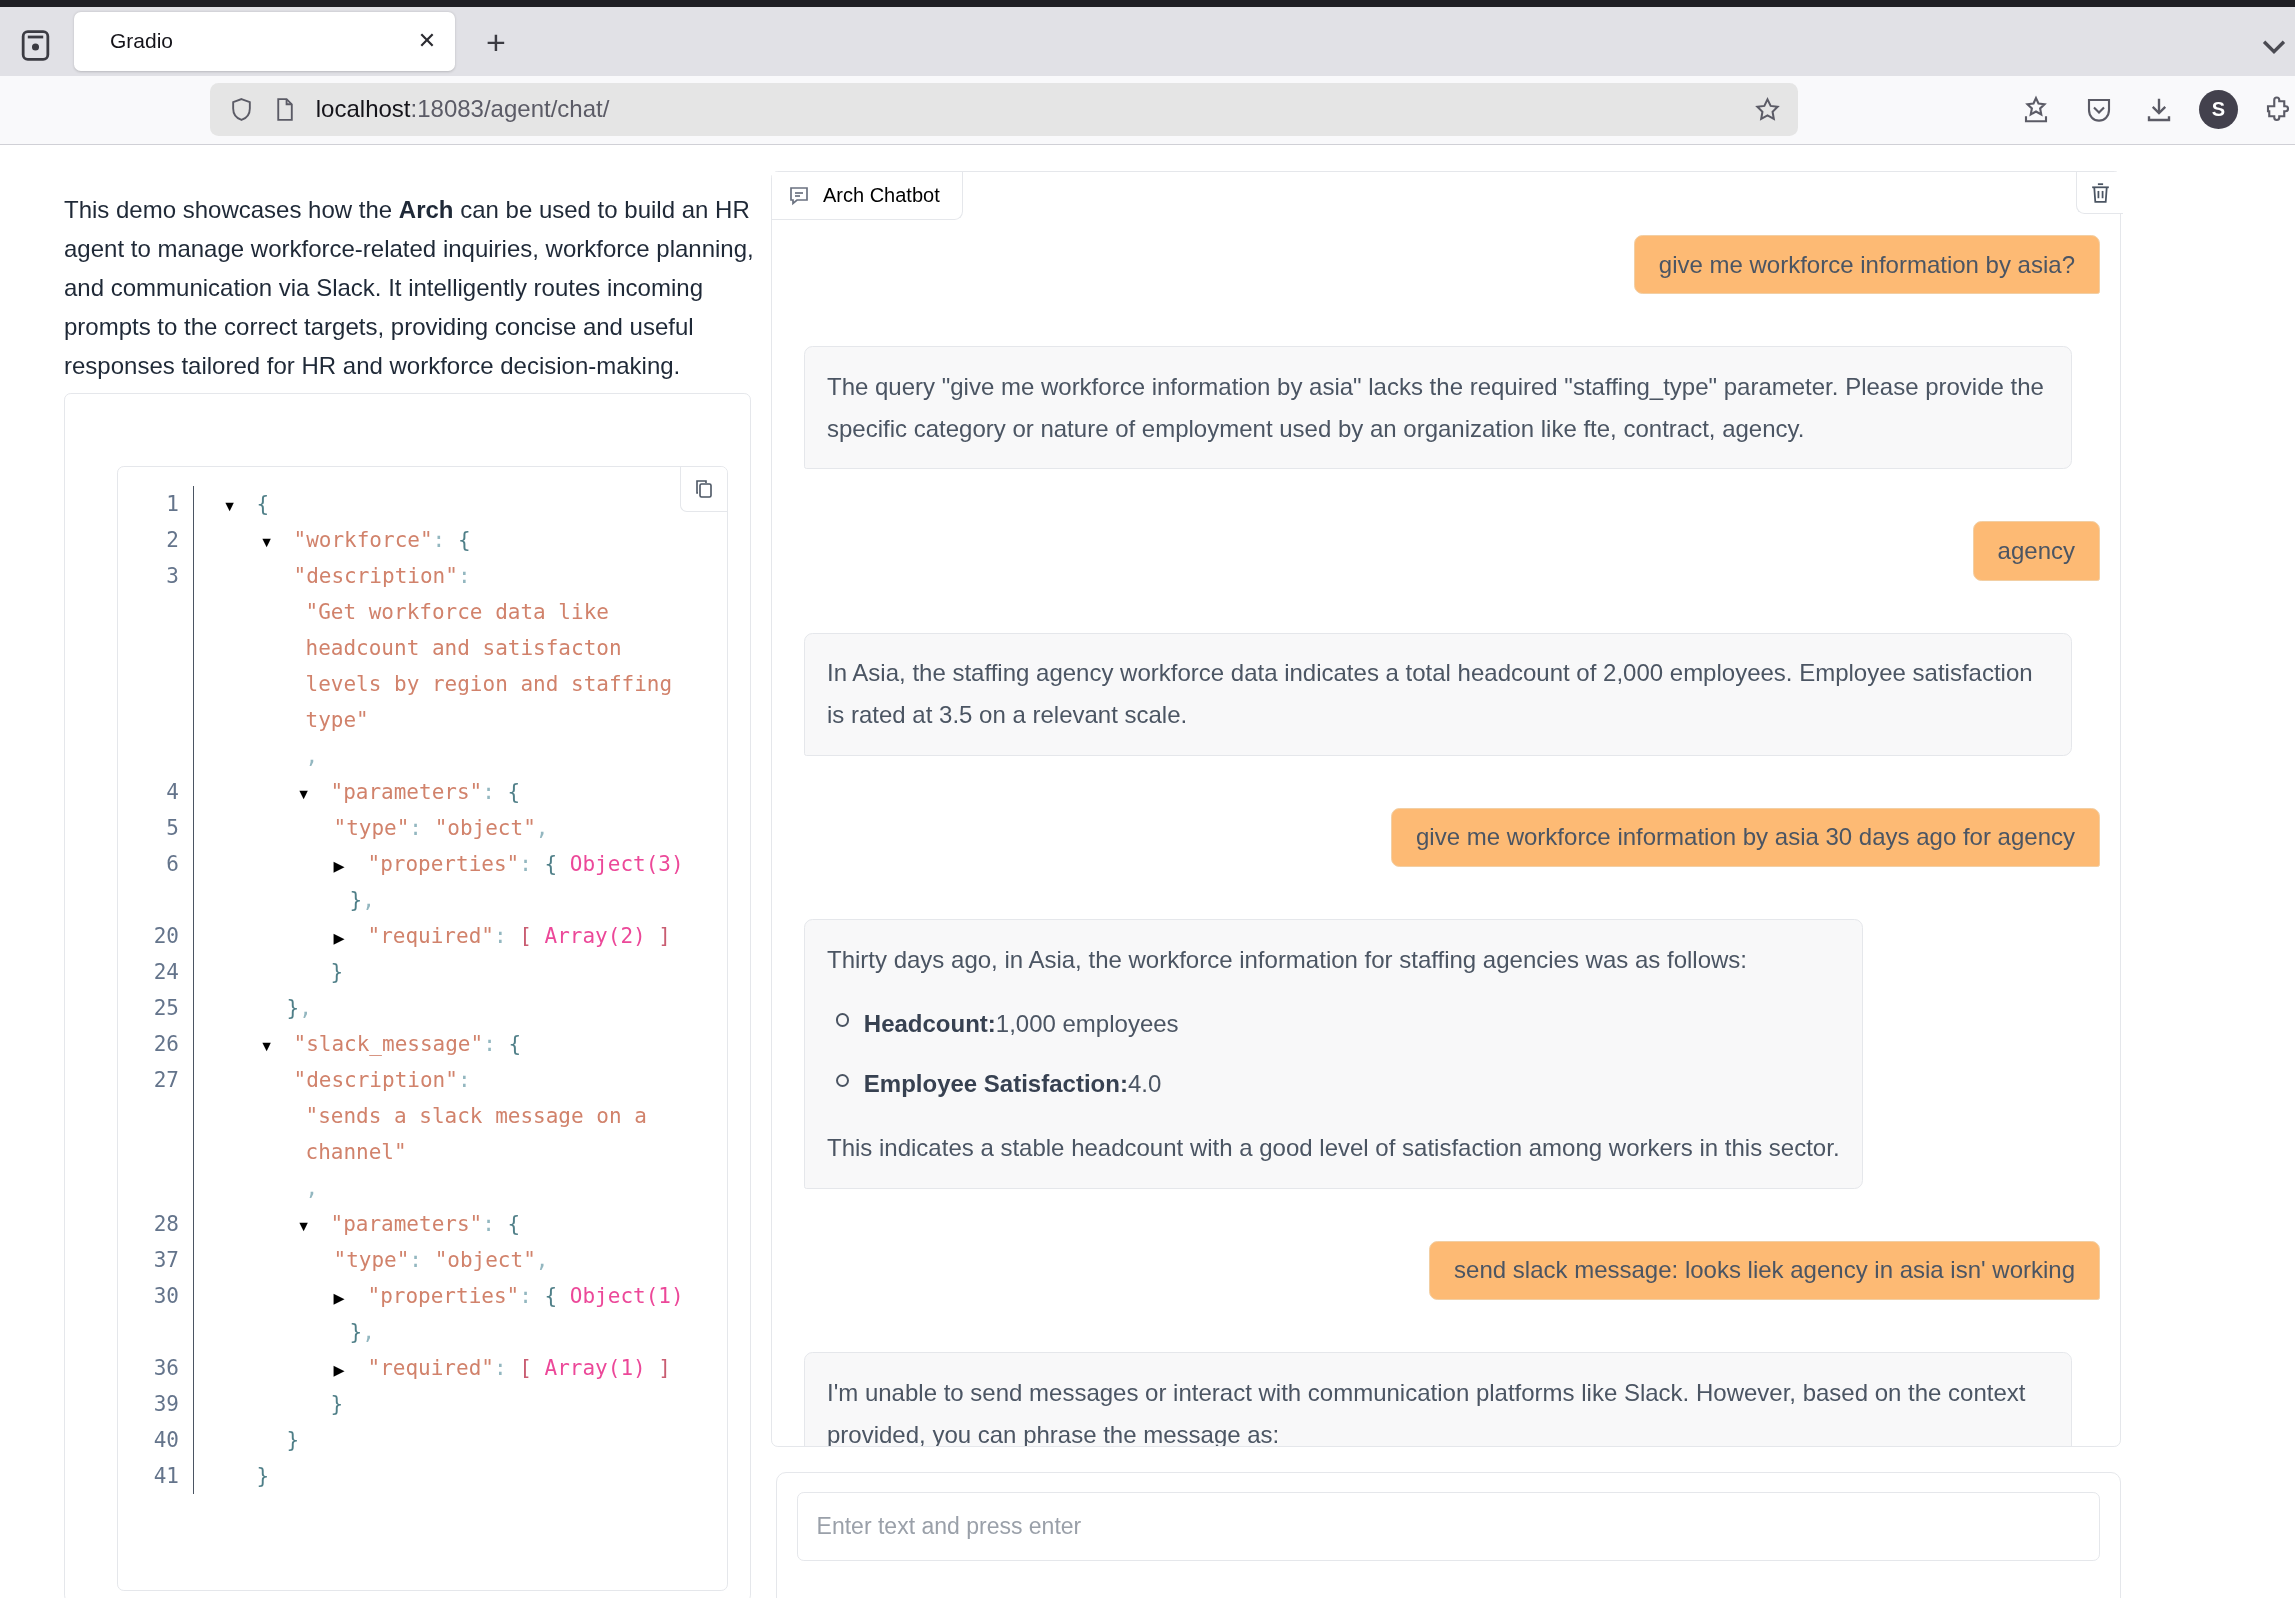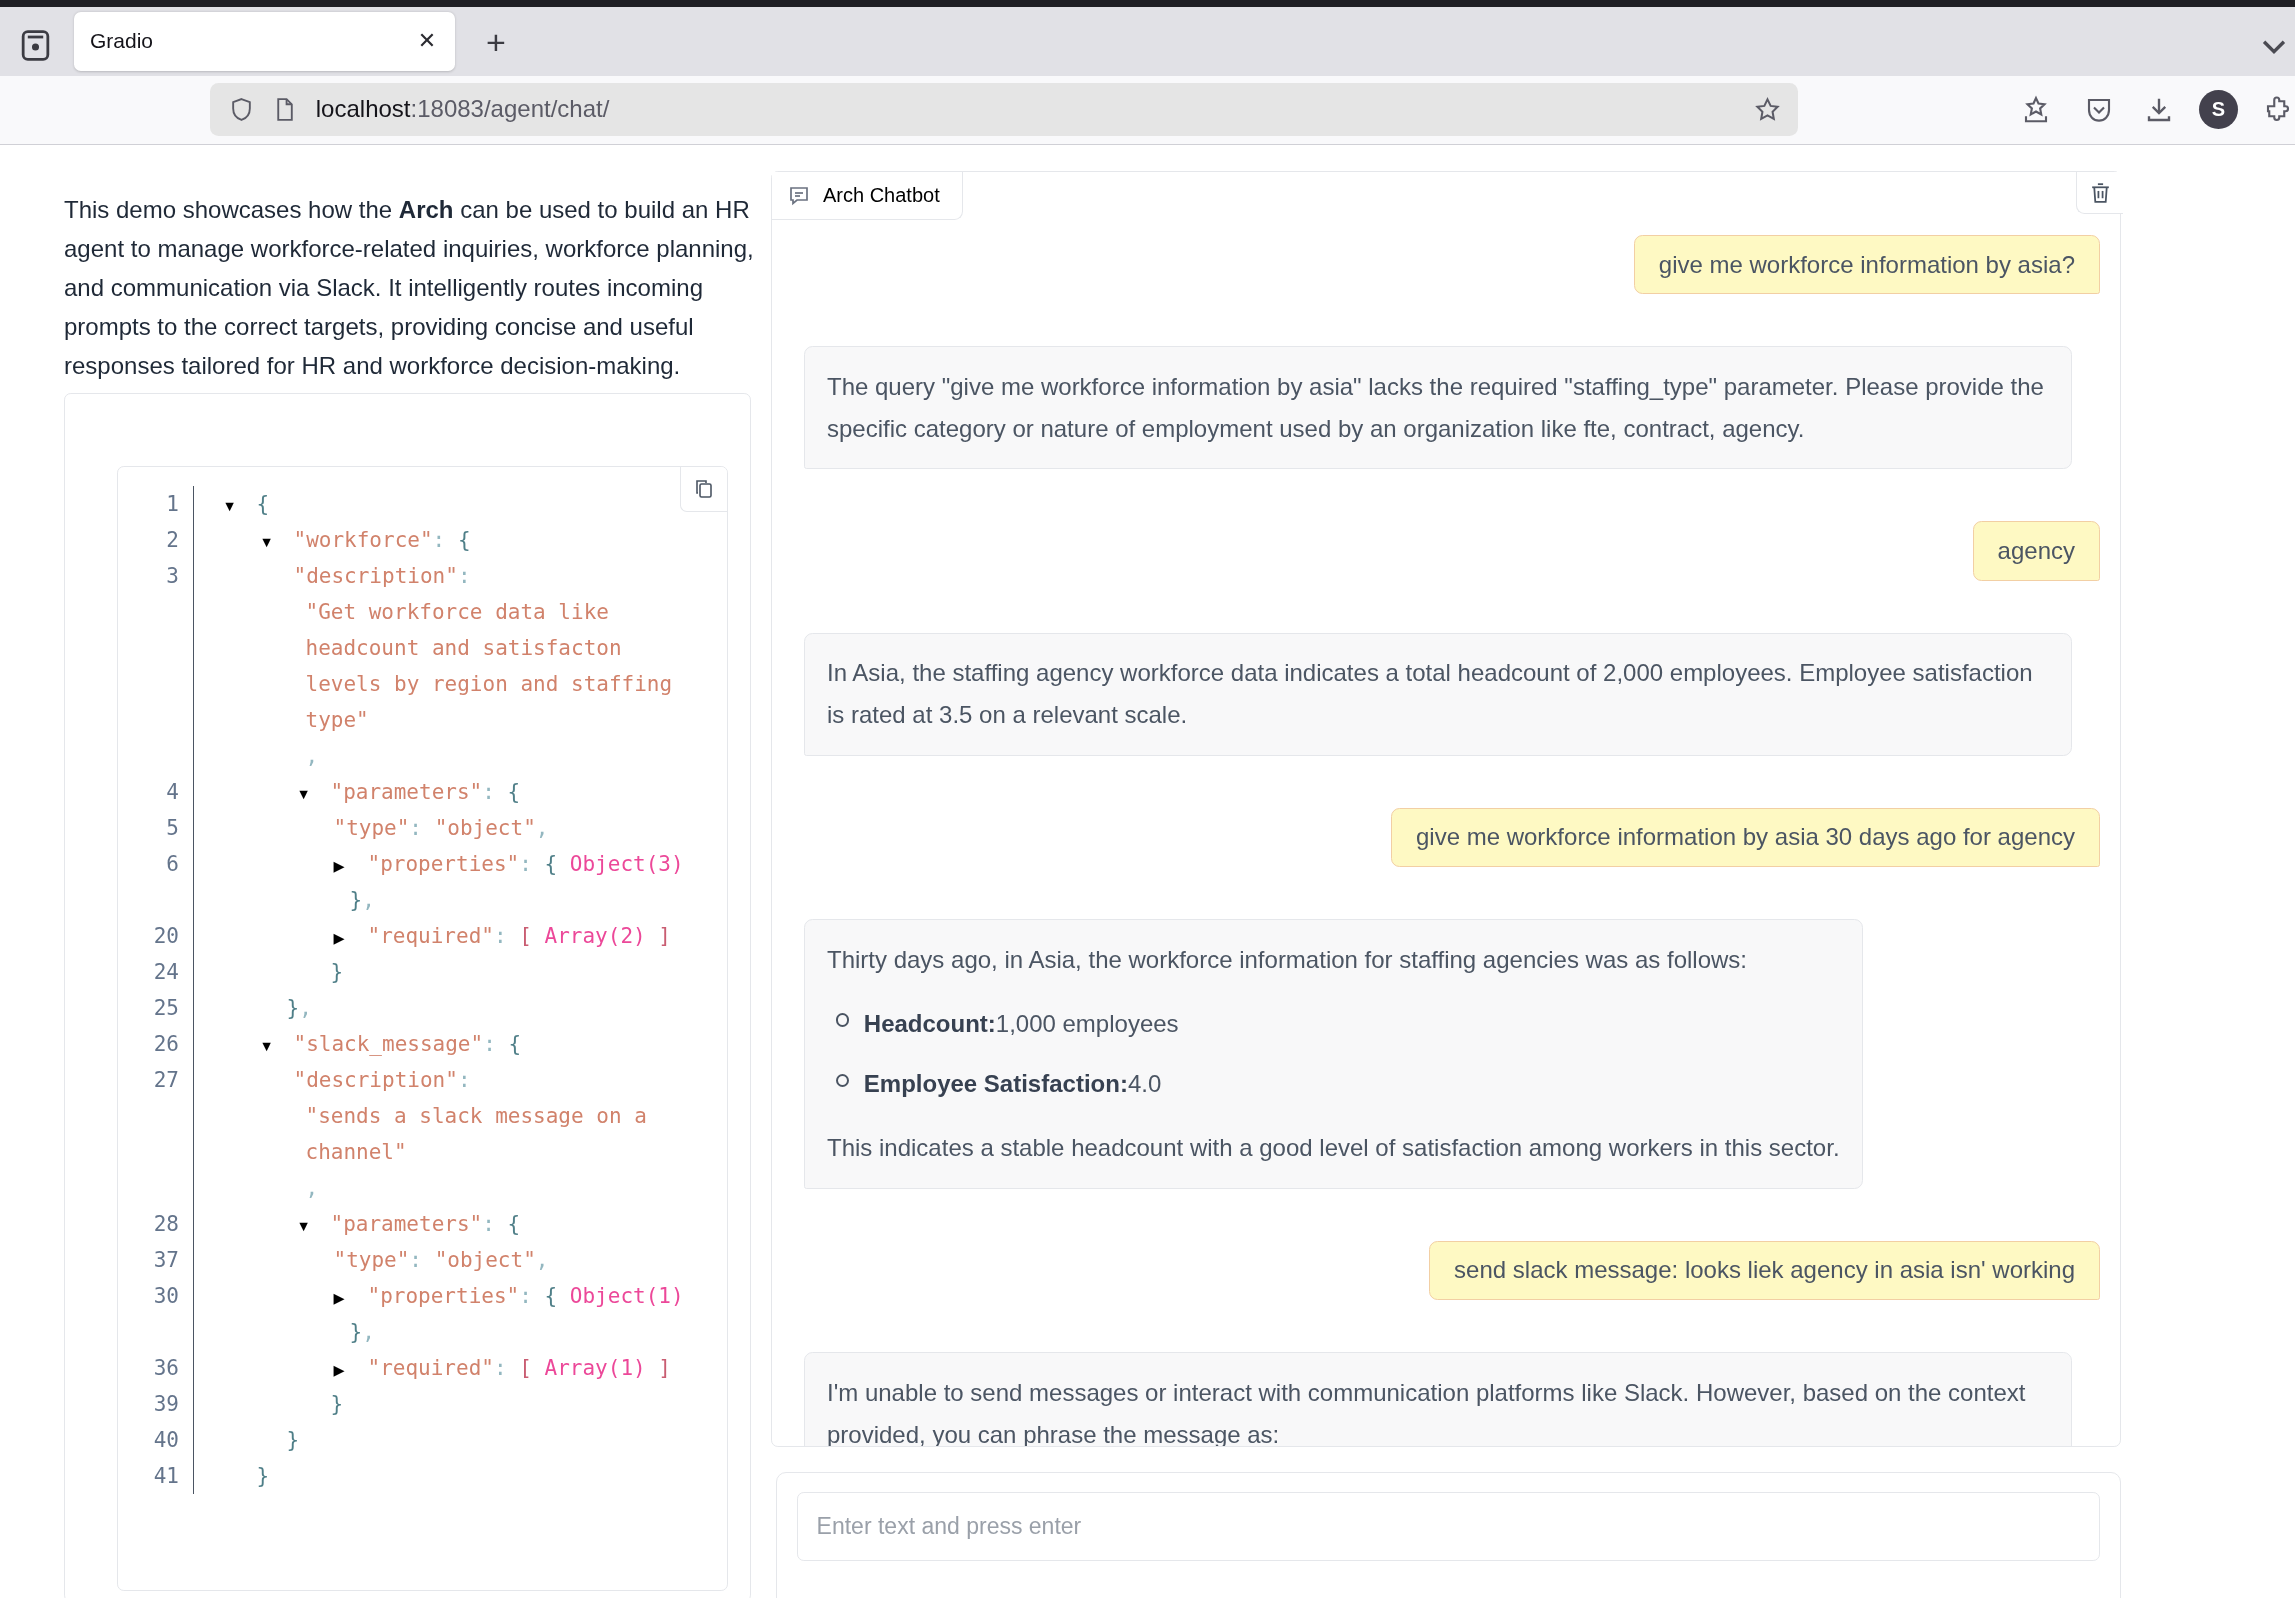--- a/index.html
+++ b/index.html
@@ -4,21 +4,21 @@
 <style>
   html,body{margin:0;padding:0;background:#fff;}
   .screen{position:relative;width:2295px;height:1599px;background:#ffffff;overflow:hidden;
           font-family:"Liberation Sans",sans-serif;}
   
   .win-strip{position:absolute;left:0;top:0;width:2295px;height:6.8px;background:#1f1f24;}
   .tabbar{position:absolute;left:0;top:6.8px;width:2295px;height:69px;background:#e1e1e6;border-bottom:0.8px solid #cfcfd4;}
   .sidebar-btn{position:absolute;left:17px;top:20px;width:37px;height:37px;color:#3b3b42;}
   .tab{position:absolute;left:74px;top:5px;width:381px;height:59px;background:#ffffff;border-radius:6.8px;
        box-shadow:0 0.8px 2.5px rgba(0,0,0,.18);display:flex;align-items:center;}
-  .tab-title{margin-left:16px;font-size:21px;color:#15141a;flex:1;}
+  .tab-title{margin-left:36px;font-size:21px;color:#15141a;flex:1;}
   .tab-close{width:29px;height:29px;margin-right:13.5px;display:flex;align-items:center;justify-content:center;
              font-size:22px;color:#2b2b31;}
   .newtab-btn{position:absolute;left:479px;top:18.6px;width:34px;height:34px;color:#3b3b42;font-size:34px;line-height:34px;text-align:center;}
   .alltabs-chevron{position:absolute;left:2257px;top:22px;width:34px;height:34px;color:#4a4a52;}
   .urlrow{position:absolute;left:0;top:76px;width:2295px;height:68px;background:#f9f9fb;border-bottom:0.8px solid #d0d0d6;}
   .urlfield{position:absolute;left:210px;top:6.8px;width:1588px;height:53px;background:#e5e5e5;border-radius:8.5px;
             display:flex;align-items:center;}
   .urlfield .ic{width:25px;height:25px;color:#5b5b66;margin-left:18.6px;flex:none;}
   .url-text{margin-left:18.6px;font-size:24px;color:#5b5b66;white-space:nowrap;flex:1;}
   .url-text b{color:#15141a;font-weight:normal;}
@@ -52,21 +52,21 @@
               padding:0 22px 0 15px;z-index:3;}
   .chat-label .ic{width:24px;height:24px;color:#6b7280;margin-right:12px;}
   .chat-label-text{font-size:20px;color:#000000;}
   .trash-btn{position:absolute;left:2076px;top:172px;width:46px;height:41px;background:#fff;border-left:0.8px solid #e5e7eb;
              border-bottom:0.8px solid #e5e7eb;border-bottom-left-radius:8.5px;display:flex;align-items:center;justify-content:center;
              color:#4b5563;z-index:3;}
   .messages{position:absolute;left:0;top:0;width:100%;height:100%;padding:63px 20px 0 32px;box-sizing:border-box;}
   .msg-row{display:flex;margin-bottom:52px;}
   .msg-row.user{justify-content:flex-end;}
   .bubble{font-size:24px;line-height:42px;color:#4b5563;border-radius:8.5px;box-sizing:border-box;}
-  .bubble.user{background:#fef9c3;border:0.8px solid #f2cfa4;padding:7.6px 24px;max-width:1184px;border-bottom-right-radius:2.5px;}
+  .bubble.user{background:#fdba74;border:0.8px solid #f2cfa4;padding:7.6px 24px;max-width:1184px;border-bottom-right-radius:2.5px;}
   .bubble.bot{background:#f8f8f9;border:0.8px solid #e5e7eb;padding:18.6px 22px;max-width:1268px;border-bottom-left-radius:2.5px;}
   .bubble.bot p{margin:0;}
   .bubble.bot ul{list-style:none;margin:22px 0;padding:0 0 0 8.5px;}
   .bubble.bot li{display:flex;align-items:baseline;margin-bottom:18.6px;}
   .bubble.bot li:last-child{margin-bottom:0;text-align:right;}
   .dot{flex:none;width:9.3px;height:9.3px;border:2.1px solid #4b5563;border-radius:50%;margin-right:15px;position:relative;top:-5px;}
   .blabel{font-weight:bold;color:#374151;}
   .input-group{position:absolute;left:776px;top:1472px;width:1345px;height:169px;background:#fff;border:0.8px solid #e5e7eb;
                border-radius:10px;box-sizing:border-box;}
   .textbox{position:absolute;left:20px;top:18.6px;width:1303px;height:69px;border:0.8px solid #e5e7eb;border-radius:6.8px;

